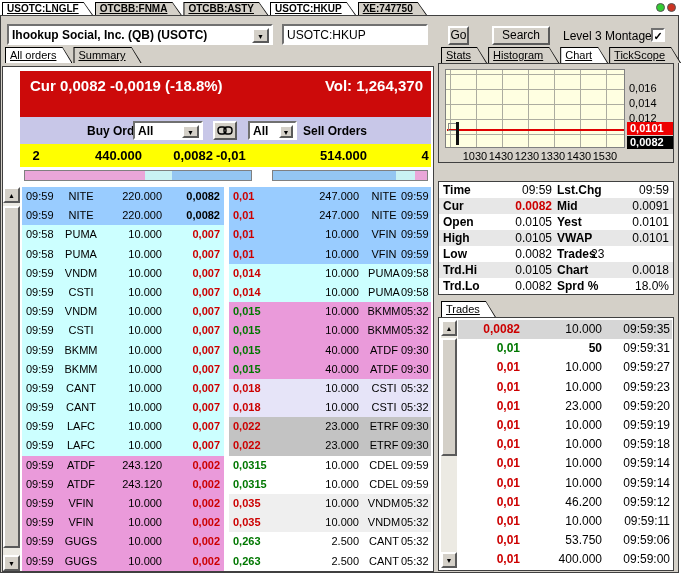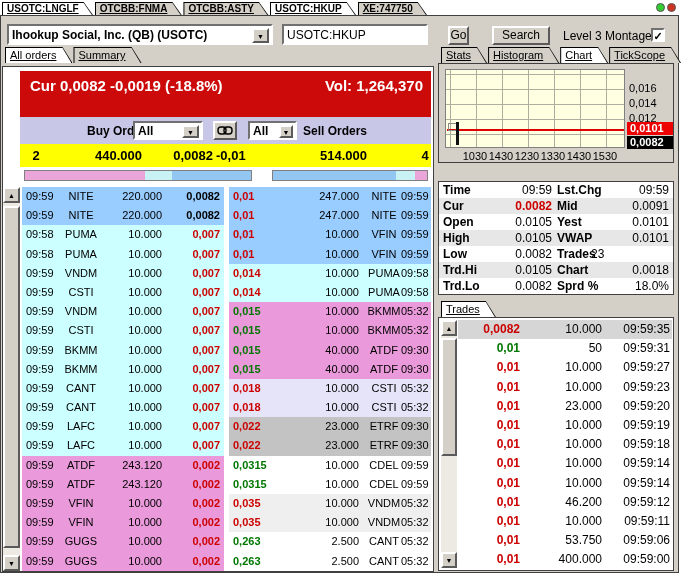--- a/index.html
+++ b/index.html
@@ -568,21 +568,21 @@
     <div class="sbbtn raised" style="top:232px;">▼</div>
   </div>
   <div id="trades">
       <div class="trow" style="background: rgb(214, 214, 214);">
         <span class="num px" style="left: 0px; width: 62px; text-align: right; color: rgb(204, 0, 0);">0,0082</span>
         <span class="num" style="left: 70px; width: 74px; text-align: right;">10.000</span>
         <span class="num" style="left: 146px; width: 66px; text-align: right;">09:59:35</span>
       </div>
       <div class="trow">
         <span class="num px" style="left: 0px; width: 62px; text-align: right; color: rgb(0, 119, 0);">0,01</span>
-        <span class="num" style="left: 70px; width: 74px; text-align: right;">50</span>
+        <span class="num" style="left: 70px; width: 74px; text-align: right; font-weight: bold;">50</span>
         <span class="num" style="left: 146px; width: 66px; text-align: right;">09:59:31</span>
       </div>
       <div class="trow">
         <span class="num px" style="left: 0px; width: 62px; text-align: right; color: rgb(204, 0, 0);">0,01</span>
         <span class="num" style="left: 70px; width: 74px; text-align: right;">10.000</span>
         <span class="num" style="left: 146px; width: 66px; text-align: right;">09:59:27</span>
       </div>
       <div class="trow">
         <span class="num px" style="left: 0px; width: 62px; text-align: right; color: rgb(204, 0, 0);">0,01</span>
         <span class="num" style="left: 70px; width: 74px; text-align: right;">10.000</span>

